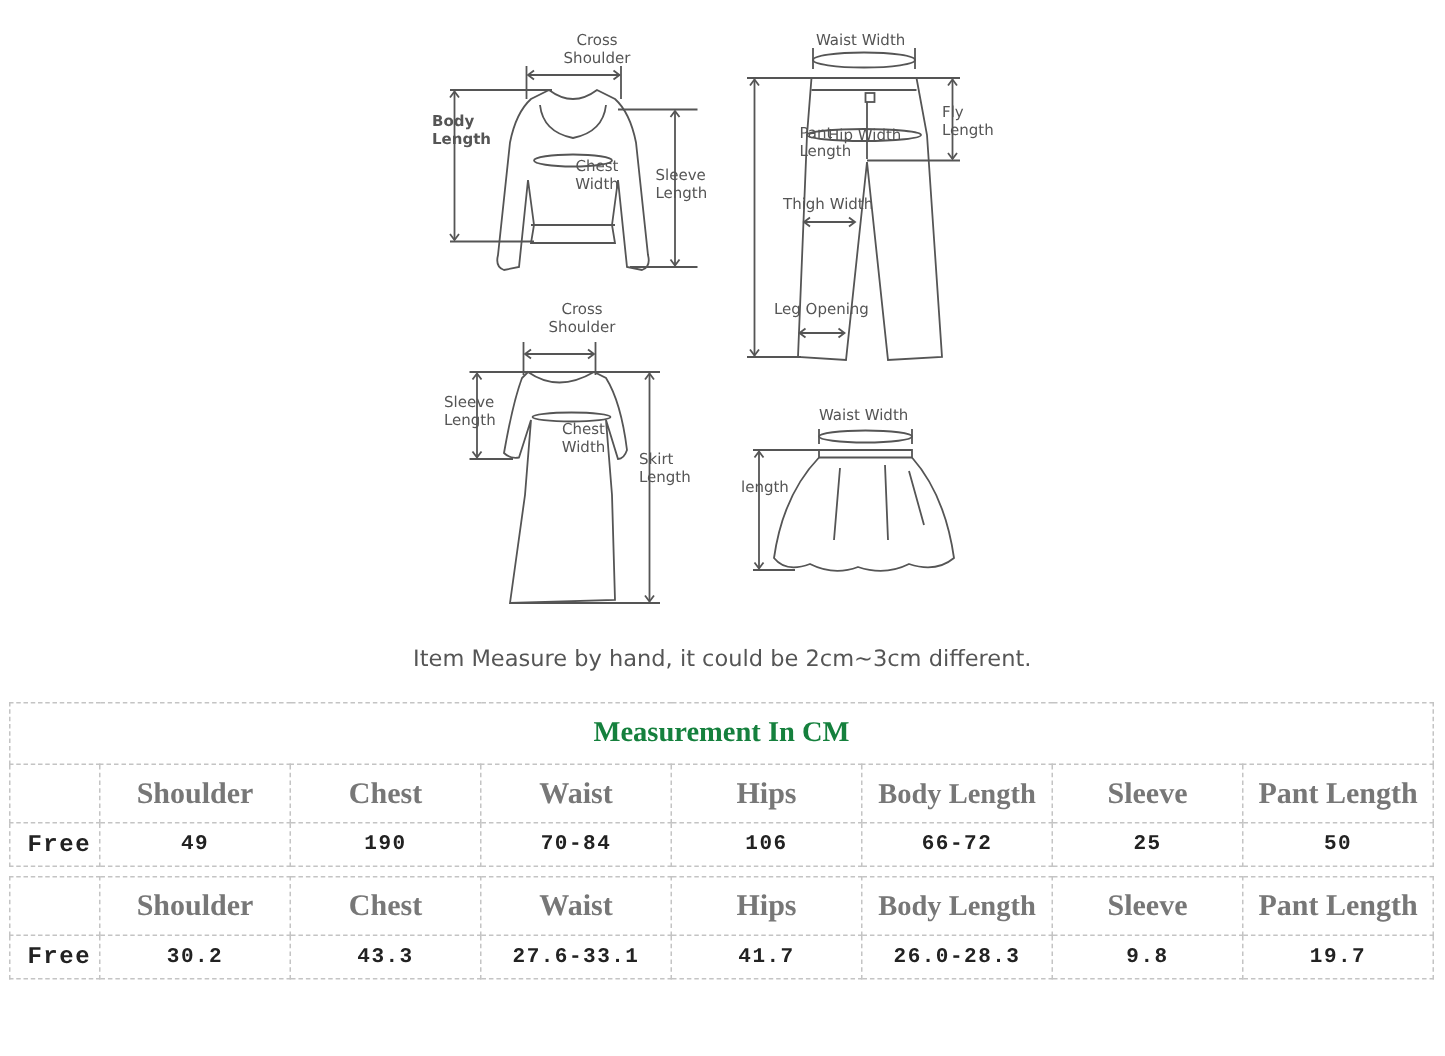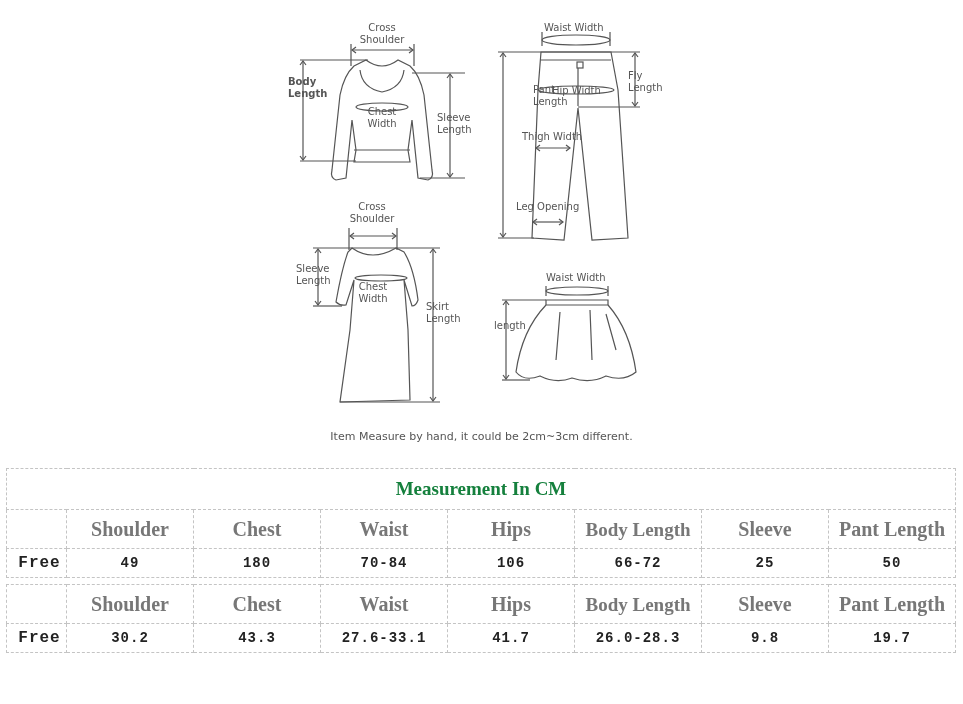--- a/index.html
+++ b/index.html
@@ -1,21 +1,21 @@
 <!DOCTYPE html>
 <html><head>
 <meta charset="utf-8">
 <style>
   html, body { margin: 0; padding: 0; background: #ffffff; }
   body { width: 963px; height: 704px; position: relative; overflow: hidden; font-family: "DejaVu Sans", sans-serif; }
   .diagram { position: absolute; left: 0; top: 0; width: 963px; height: 460px; }
   .diagram svg { position: absolute; left: 0; top: 0; }
   .lbl { position: absolute; font-family: "DejaVu Sans", sans-serif; font-size: 10px; line-height: 12px; color: #555555; white-space: pre-line; }
-  .lbl.c { text-align: center; }
-  .note { position: absolute; left: 0; width: 963px; top: 430px; text-align: center; font-size: 11px; color: #555555; }
+  .lbl.c { text-align: center; margin-left: 16px; }
+  .note { position: absolute; left: 0; width: 963px; top: 430px; text-align: center; font-size: 15px; color: #555555; }
 
   table.size { position: absolute; left: 6px; width: 950px; border-collapse: collapse; table-layout: fixed; }
   table.size td { border: 1px dashed #c4c4c4; text-align: center; padding: 0; color: #777777; }
   table.size td.title { height: 40px; font-family: "Liberation Serif", serif; font-weight: bold; font-size: 19px; color: #15803d; }
   table.size td.hdr { height: 38px; font-family: "Liberation Serif", serif; font-weight: bold; font-size: 20px; color: #777777; line-height: 22px; }
   table.size td.hdr.two { font-size: 19px; line-height: 21px; }
   table.size td.val { height: 28px; font-family: "Liberation Mono", monospace; font-weight: bold; font-size: 14px; color: #222222; letter-spacing: 1px; }
   table.size td.rowlabel { font-family: "Liberation Mono", monospace; font-weight: bold; font-size: 16px; color: #222222; text-align: center; padding-left: 6px; }
   #cm { top: 468px; }
   #inch { top: 584px; }
@@ -163,21 +163,21 @@
     <td class="hdr">Chest</td>
     <td class="hdr">Waist</td>
     <td class="hdr">Hips</td>
     <td class="hdr two">Body Length</td>
     <td class="hdr">Sleeve</td>
     <td class="hdr">Pant Length</td>
   </tr>
   <tr>
     <td class="val rowlabel">Free</td>
     <td class="val">49</td>
-    <td class="val">180</td>
+    <td class="val">190</td>
     <td class="val">70-84</td>
     <td class="val">106</td>
     <td class="val">66-72</td>
     <td class="val">25</td>
     <td class="val">50</td>
   </tr>
 </tbody>
   </table>
 
 <table class="size" id="inch">

